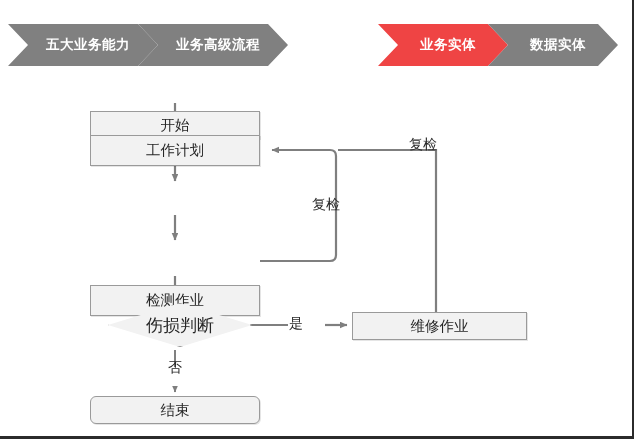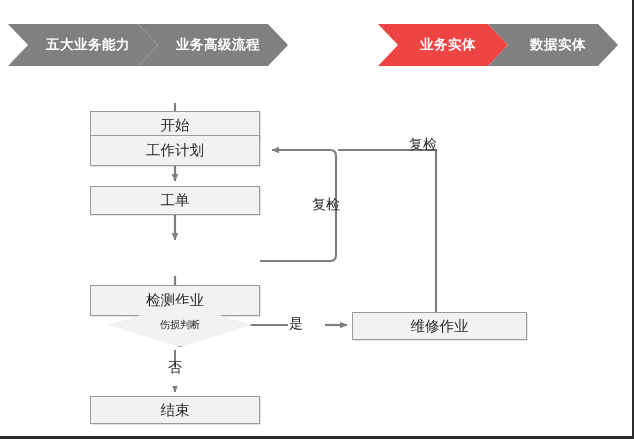--- a/index.html
+++ b/index.html
@@ -36,21 +36,21 @@
     display:flex;align-items:center;justify-content:center;
     color:#262626;font-size:14.5px;
     box-shadow:1px 1px 0 rgba(0,0,0,.10);
   }
   .diamond{
     position:absolute;
     background:#f2f2f2;
     border:1px solid #8f8f8f;
     box-sizing:border-box;
     display:flex;align-items:center;justify-content:center;
-    color:#262626;font-size:10px;
+    color:#262626;font-size:17px;
     clip-path:polygon(50% 0, 100% 50%, 50% 100%, 0 50%);
   }
   .edge-label{
     position:absolute;color:#262626;font-size:14px;white-space:nowrap;
   }
   svg#wires{position:absolute;left:0;top:0;width:634px;height:439px;overflow:visible;}
   .wire{fill:none;stroke:#7f7f7f;stroke-width:2.2;}
   .wire-thin{fill:none;stroke:#808080;stroke-width:2;}
   .ahead{fill:#7f7f7f;}
 </style>
@@ -104,33 +104,30 @@
   </svg>
 
   <div class="node" style="left:90px;top:75px;width:170px;height:28px;margin-top:36px;">
     <span>开始</span>
   </div>
 
   <div class="node" style="left:90px;top:135px;width:170px;height:31px;">
     <span>工作计划</span>
   </div>
 
-  <div class="node" style="left:90px;top:186px;width:170px;height:29px;">
-    <span>工单</span>
-  </div>
 
   <div class="node" style="left:90px;top:245px;width:170px;height:31px;margin-top:40px;">
     <span>检测作业</span>
   </div>
 
   <div class="diamond" style="left:108px;top:303px;width:144px;height:44px;">
     <span>伤损判断</span>
   </div>
 
-  <div class="node" style="left:90px;top:396px;width:170px;height:28px;">
+  <div class="node" style="left:90px;top:396px;width:170px;height:28px;border-radius:6px;">
     <span>结束</span>
   </div>
 
   <div class="node" style="left:352px;top:312px;width:175px;height:28px;">
     <span>维修作业</span>
   </div>
 
   <div class="edge-label" style="left:312px;top:196px;">复检</div>
 
   <div class="edge-label" style="left:409px;top:136px;">复检</div>

